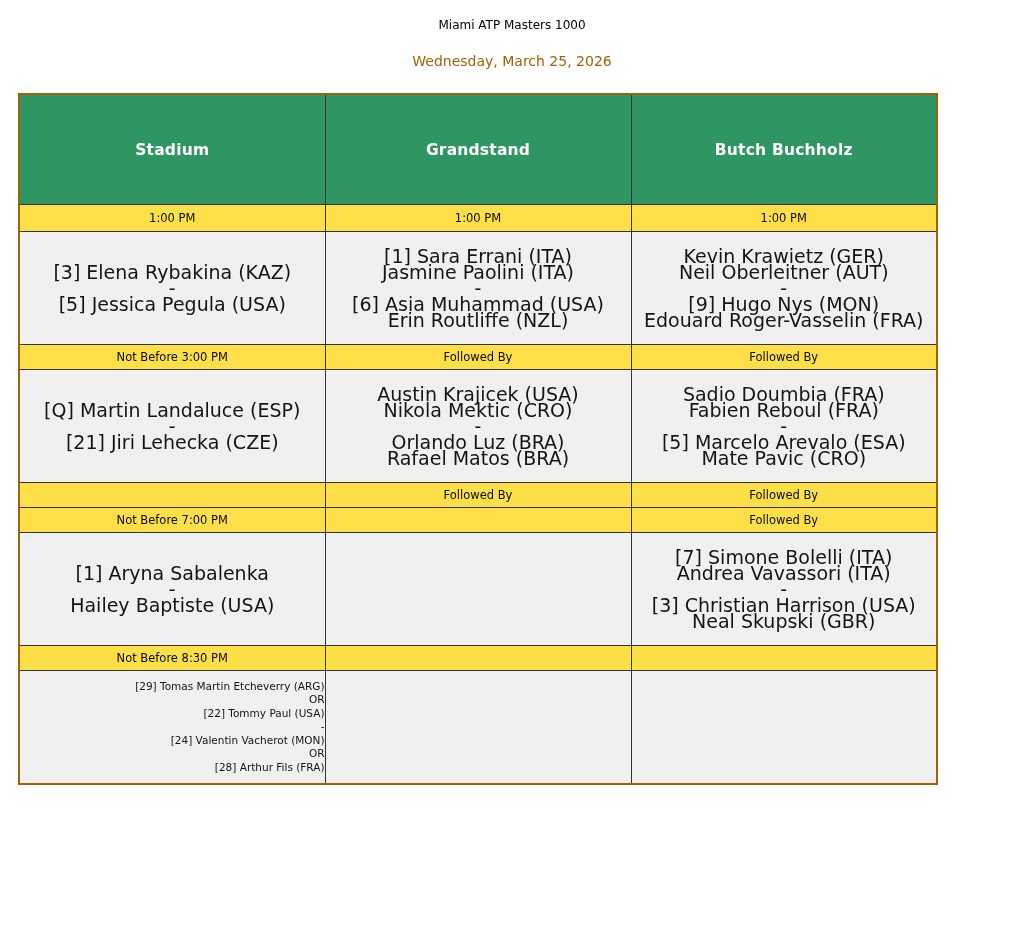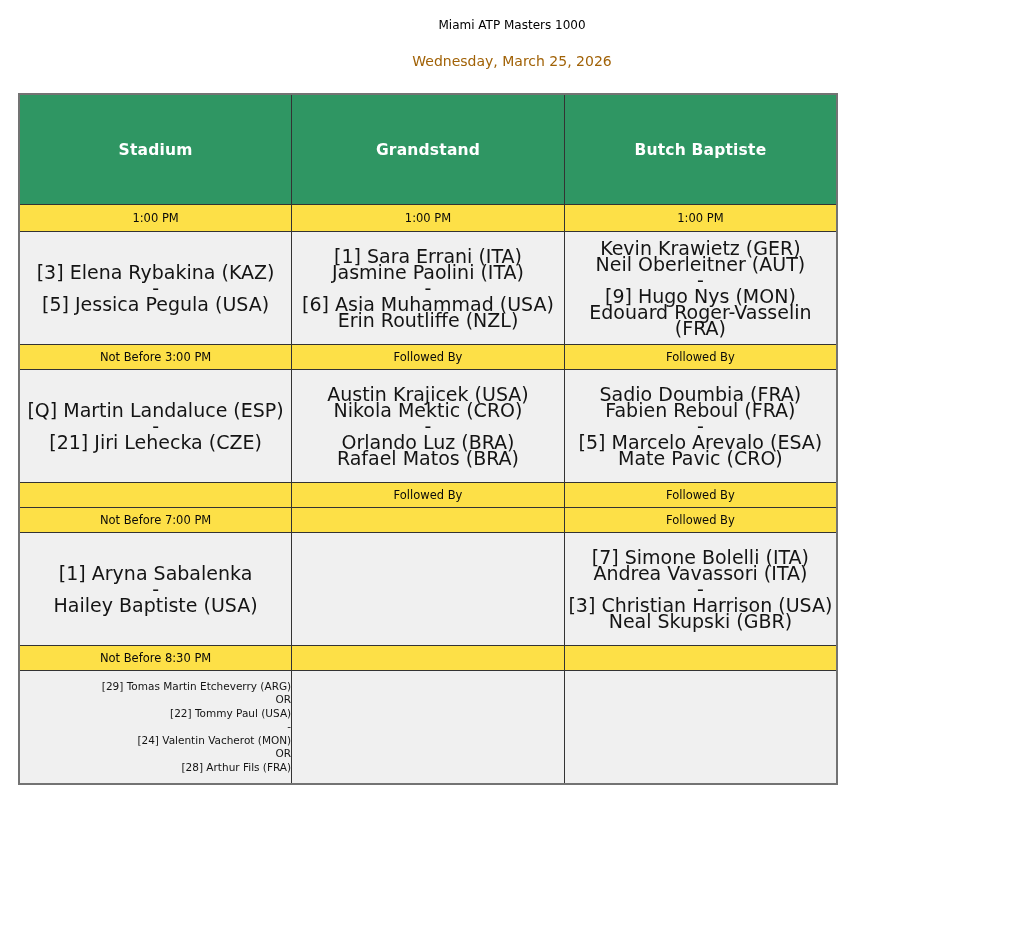--- a/index.html
+++ b/index.html
@@ -26,24 +26,24 @@
     top: 53px; left: 0;
     width: 100%;
     text-align: center;
     font-size: 14px;
     line-height: 16px;
     color: #a16207;
   }
   table.schedule {
     position: absolute;
     left: 18px; top: 93px;
-    width: 820px;
+    width: 920px;
     border-collapse: collapse;
     table-layout: fixed;
-    border: 2px solid #737373;
+    border: 2px solid #a16207;
   }
   table.schedule th,
   table.schedule td {
     border: 1.5px solid #333333;
     text-align: center;
     vertical-align: middle;
     padding: 0;
     overflow: hidden;
   }
   th.court-header {
@@ -81,21 +81,21 @@
 <div class="page">
 
   <div class="page-title">Miami ATP Masters 1000</div>
   <div class="date-subtitle">Wednesday, March 25, 2026</div>
 
   <table class="schedule">
     <tbody>
       <tr>
         <th class="court-header">Stadium</th>
         <th class="court-header">Grandstand</th>
-        <th class="court-header">Butch Baptiste</th>
+        <th class="court-header">Butch Buchholz</th>
       </tr>
 
       <tr class="time-row">
         <td class="slot-label">1:00 PM</td>
         <td class="slot-label">1:00 PM</td>
         <td class="slot-label">1:00 PM</td>
       </tr>
       <tr>
         <td class="match-cell">[3] Elena Rybakina (KAZ)
 -

